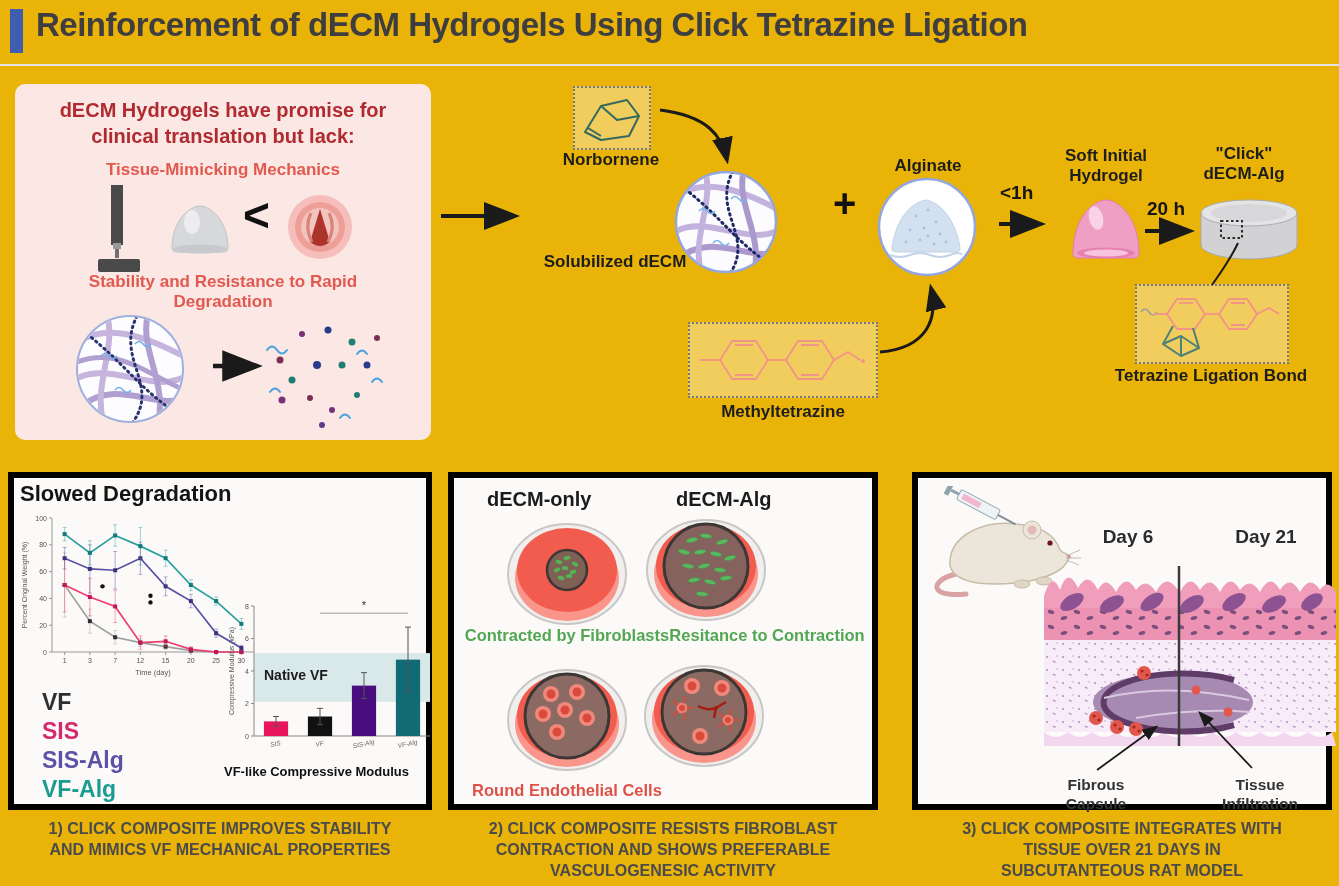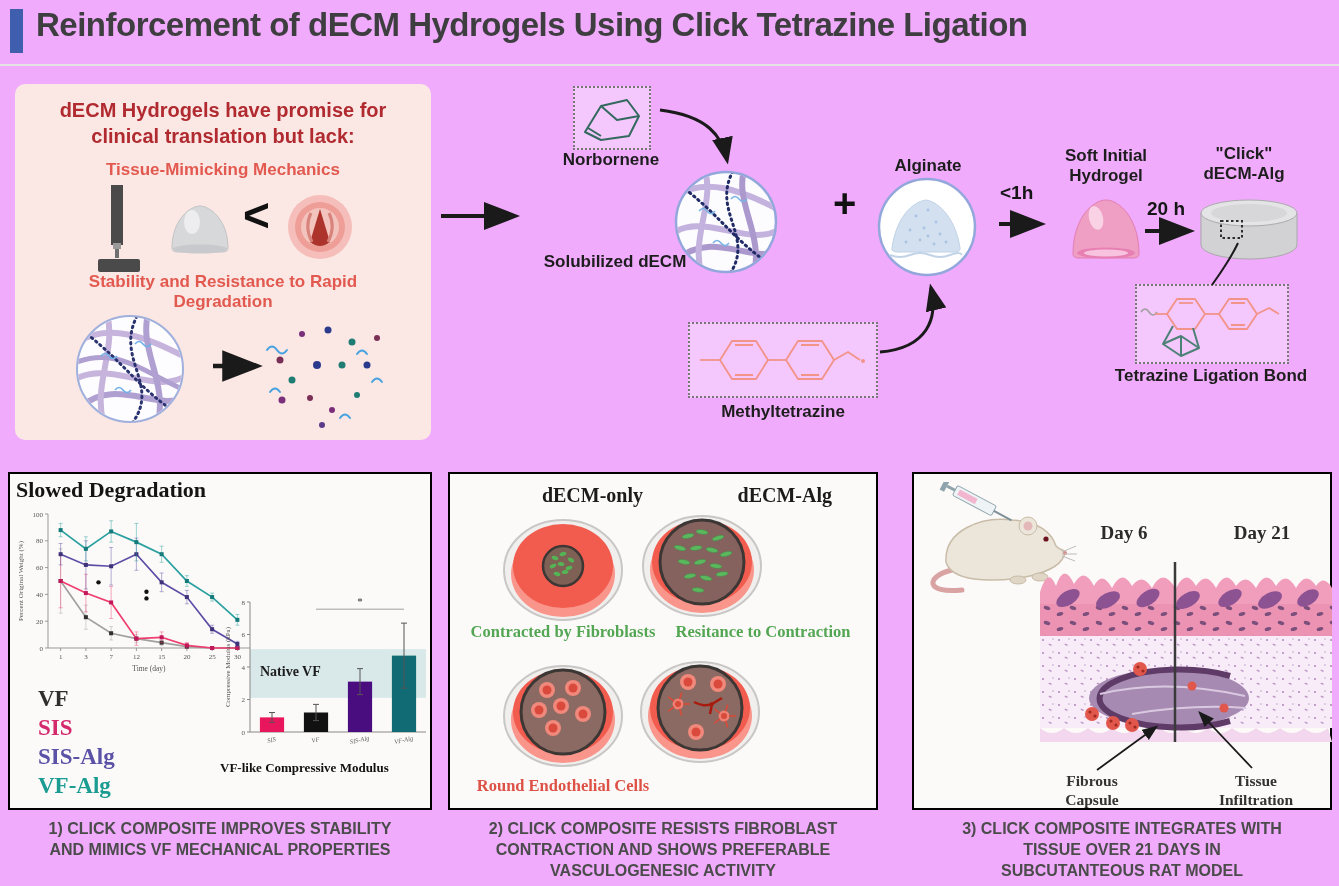--- a/index.html
+++ b/index.html
@@ -1,17 +1,17 @@
 <!DOCTYPE html>
 <html><head>
 <meta charset="utf-8">
 <style>
   html,body{margin:0;padding:0;background:#ffffff;}
   body{font-family:"Liberation Sans","DejaVu Sans",sans-serif;}
-  #stage{position:relative;width:1339px;height:886px;background:#f0abfc;overflow:hidden;}
+  #stage{position:relative;width:1339px;height:886px;background:#eab308;overflow:hidden;}
   .abs{position:absolute;}
   .pre{white-space:pre-line;}
 
   
   #title-bar{left:10px;top:9px;width:13px;height:44px;background:#3f5fae;}
   #page-title{left:36px;top:6px;width:1290px;font-size:33px;font-weight:bold;color:#3e3e40;letter-spacing:-.5px;}
   #header-rule{left:0;top:64px;width:1339px;height:2px;background:#e3e3e3;}
 
   
   #problem-box{left:15px;top:84px;width:416px;height:356px;background:#fbe7e4;border-radius:10px;}
@@ -32,38 +32,38 @@
   #lbl-t2{left:1147px;top:198px;width:50px;font-size:19px;font-weight:bold;color:#161616;}
   #lbl-click{left:1186px;top:144px;width:116px;}
   #lbl-bond{left:1111px;top:366px;width:200px;}
 
   .dotted-box{border:2px dotted #777;box-sizing:border-box;background:rgba(255,255,255,.35);}
   #box-norb{left:573px;top:86px;width:78px;height:64px;}
   #box-mtz{left:688px;top:322px;width:190px;height:76px;}
   #box-bond{left:1135px;top:284px;width:154px;height:80px;}
 
   
-  .panel{top:472px;height:338px;background:#fcfaf8;border:2px solid #000000;box-sizing:border-box;font-family:Liberation Serif, serif;}
+  .panel{top:472px;height:338px;background:#fcfaf8;border:6px solid #000000;box-sizing:border-box;}
   #panel1{left:8px;width:424px;}
   #panel2{left:448px;width:430px;}
   #panel3{left:912px;width:420px;}
   .caption{top:818px;font-size:16px;font-weight:bold;color:#4b4b4b;text-align:center;line-height:1.32;}
   #cap1{left:8px;width:424px;}  #cap1 div{max-width:362px;margin:0 auto;}
   #cap2{left:448px;width:430px;} #cap2 div{max-width:404px;margin:0 auto;}
   #cap3{left:912px;width:420px;} #cap3 div{max-width:330px;margin:0 auto;}
 
   
   #p1-title{left:6px;top:3px;width:300px;font-size:22px;font-weight:bold;color:#141414;}
   #line-chart{left:4px;top:26px;}
   #legend{left:28px;top:210px;font-size:23px;line-height:29px;}
   #bar-chart{left:212px;top:118px;}
   #bar-caption{left:210px;top:287px;width:214px;font-size:13px;font-weight:bold;color:#111;text-align:left;line-height:1.12;}
 
   
-  .dish-hdr{top:10px;width:160px;font-size:20px;font-weight:bold;color:#1b1b1b;text-align:right;}
+  .dish-hdr{top:10px;width:160px;font-size:20px;font-weight:bold;color:#1b1b1b;text-align:left;}
   #hdr-d1{left:33px;} #hdr-d2{left:222px;}
   .dish{width:124px;height:108px;}
   #dish1{left:51px;top:40px;} #dish2{left:190px;top:36px;}
   #dish3{left:51px;top:186px;} #dish4{left:188px;top:182px;}
   .green-cap{top:148px;font-size:16.5px;font-weight:bold;color:#53a653;text-align:center;}
   #gcap1{left:8px;width:210px;} #gcap2{left:208px;width:210px;}
   .red-cap{font-size:16.5px;font-weight:bold;color:#dd5147;text-align:center;line-height:1.15;}
   #rcap1{left:8px;top:303px;width:210px;} #rcap2{left:208px;top:294px;width:214px;}
 
   

